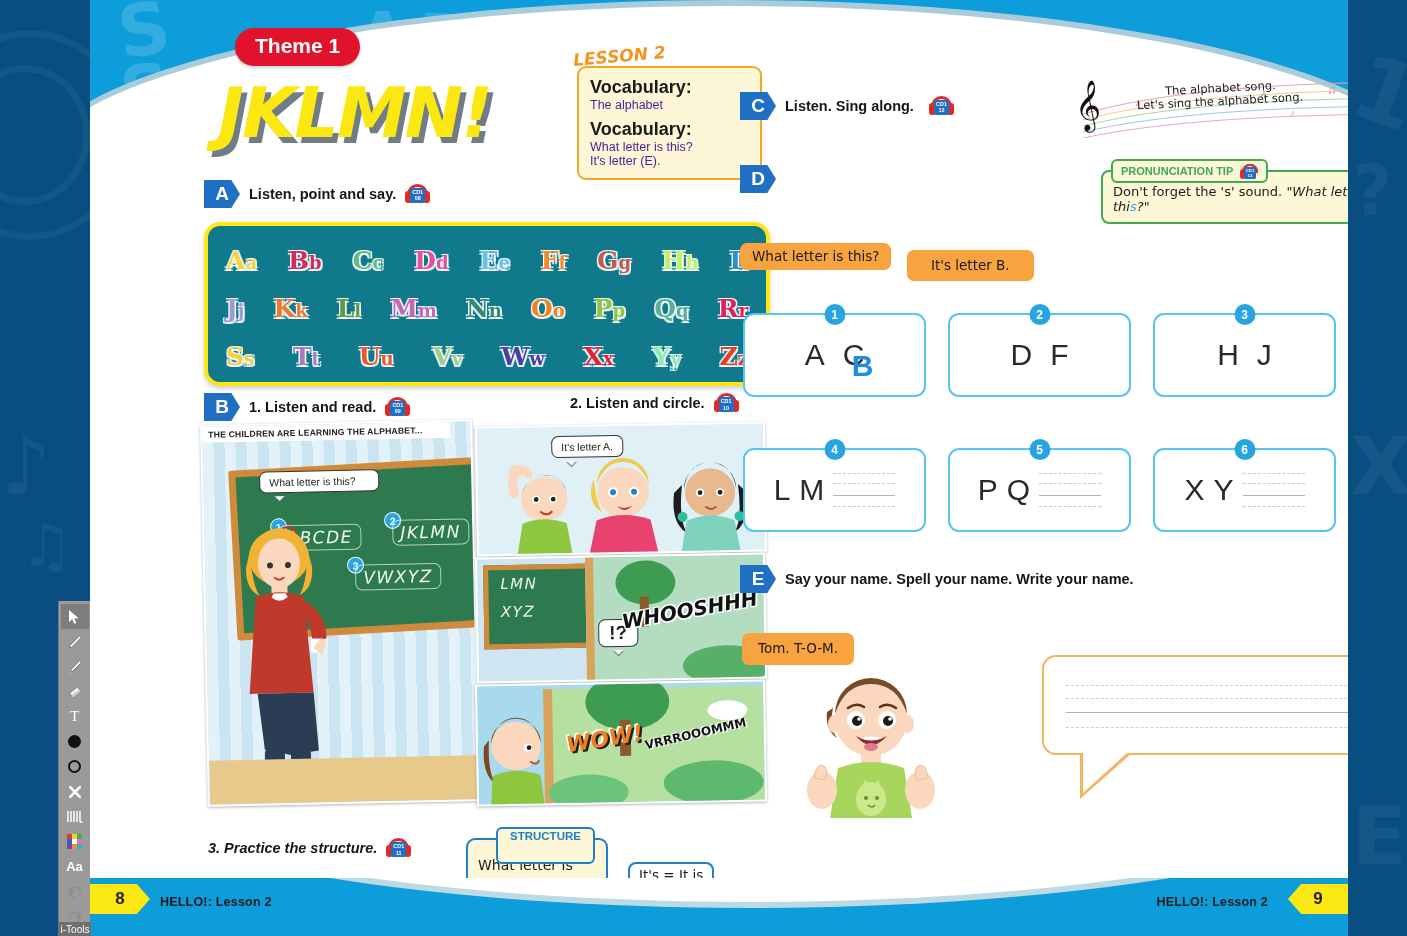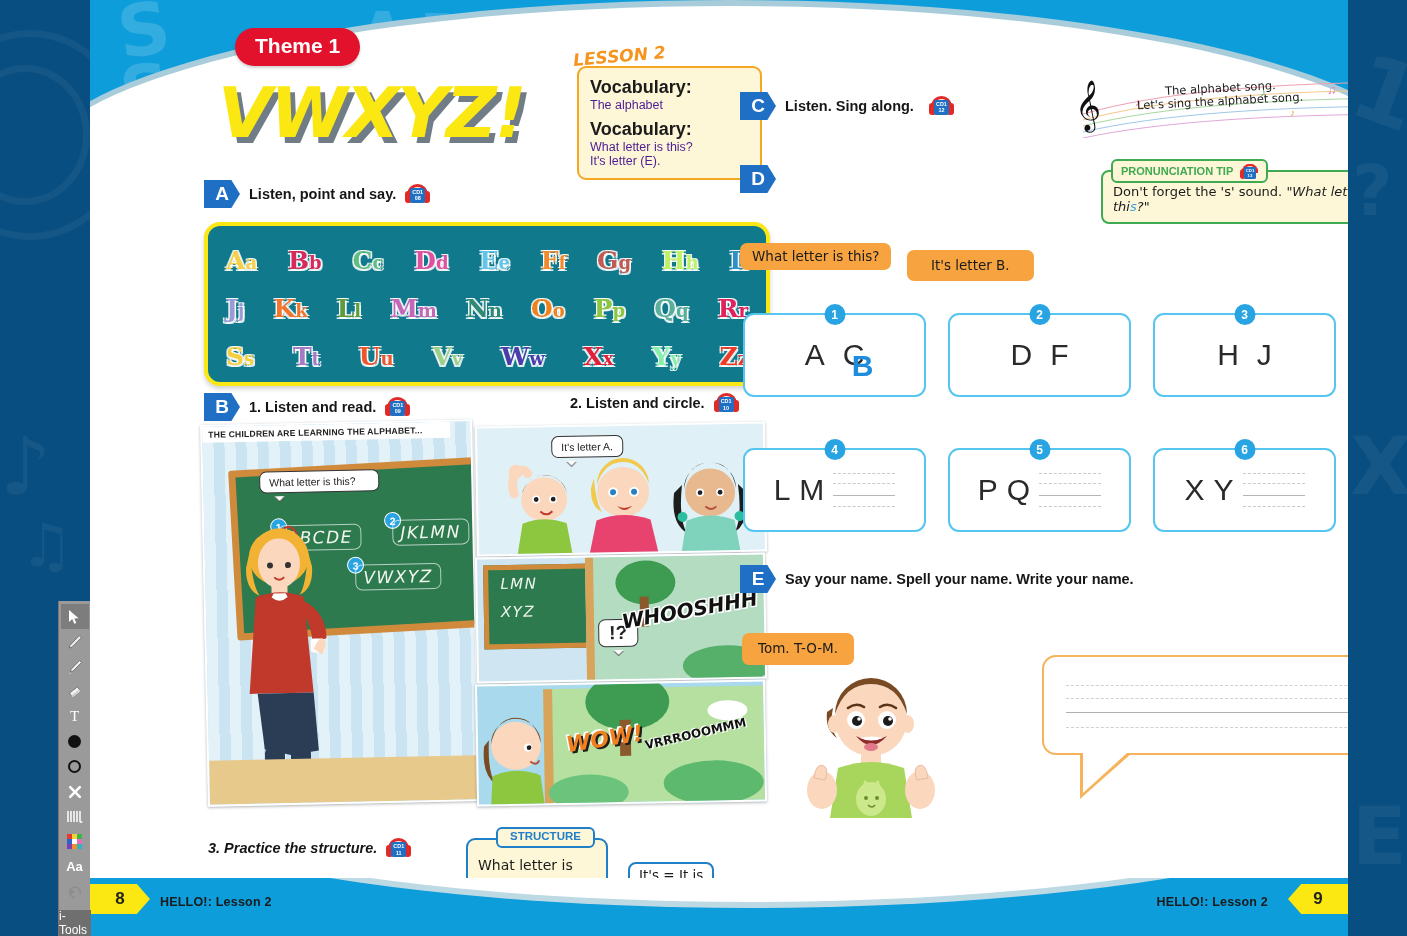--- a/index.html
+++ b/index.html
@@ -20,22 +20,22 @@
   #toolbar {
     position: absolute; left: 58px; top: 601px; width: 32px; height: 335px;
     background: #9a9a9a; display: flex; flex-direction: column; align-items: center;
     padding-top: 3px; z-index: 40;
     border-left: 1px solid #777;
   }
   .tool { width: 28px; height: 25px; display:flex; align-items:center; justify-content:center;
           color:#fff; font-size: 14px; position: relative; cursor: pointer; }
   .tool.active { background: #7d7d7d; }
   .tool svg { display: block; }
-  .tool-label { position:absolute; bottom:0; left:0; width:32px; height:26px; background:#6f6f6f;
-                color:#fff; font-size:12px; display:flex; align-items:center; justify-content:center;
+  .tool-label { position:absolute; bottom:0; left:0; width:32px; height:14px; background:#6f6f6f;
+                color:#fff; font-size:10px; display:flex; align-items:center; justify-content:center;
                 font-family:"Liberation Sans", sans-serif; }
 
   
   #spread { position: absolute; left: 90px; top: 0; width: 1258px; height: 936px;
             background: #ffffff; overflow: hidden; }
 
   
   .top-band { position:absolute; left:0; top:0; width:1258px; height:150px; background:#0d9ddb; overflow:hidden; }
   .top-curve { position:absolute; left:-60px; top:6px; width:1400px; height:340px;
                border-radius: 50%; background:#ffffff; box-shadow: 0 -6px 0 0 #a8ccd9; }
@@ -114,21 +114,21 @@
                 font-size:17px; letter-spacing:1.5px; border:1.5px solid rgba(255,255,255,.65);
                 border-radius:7px; padding:2px 7px; }
   .num-chip { position:absolute; width:17px; height:17px; border-radius:50%; background:#29a4e2; color:#fff;
               font-size:10.5px; font-weight:700; display:flex; align-items:center; justify-content:center;
               border:1.5px solid #fff; font-family:"Liberation Sans", sans-serif; }
 
   
   .struct-box { position:absolute; left:376px; top:838px; width:142px; background:#fdf6d7;
                 border:2.5px solid #1f7fc7; border-radius:9px; padding:16px 10px 6px; }
   .struct-tab { position:absolute; left:28px; top:-13px; background:#fdf6d7; border:2.5px solid #1f7fc7;
-                border-radius:6px; padding:1px 12px 4px; color:#1f7fc7; font-weight:700; font-size:11.5px;
+                border-radius:6px; padding:1px 12px 20px; color:#1f7fc7; font-weight:700; font-size:11.5px;
                 font-family:"Liberation Sans", sans-serif; }
   .struct-line { font-size:14px; color:#1b1b1b; font-family:"DejaVu Sans", sans-serif; line-height:1.35; }
   .itis-box { position:absolute; left:538px; top:862px; background:#fff; border:2px solid #1f7fc7;
               border-radius:8px; padding:3px 9px; font-size:13.5px; color:#1b1b1b;
               font-family:"DejaVu Sans", sans-serif; }
 
   
   .music-staff { position:absolute; left:985px; top:80px; width:350px; height:52px; }
 
   .pron-box { position:absolute; left:1011px; top:170px; width:325px; background:#fdf6d7;
@@ -265,21 +265,21 @@
         <span style="left:270px; top:0px; font-size:58px;">A</span>
         <span style="left:330px; top:2px; font-size:58px;">B</span>
         <span style="left:392px; top:4px; font-size:58px;">C</span>
         <span style="left:452px; top:8px; font-size:58px;">D</span>
         <span style="left:512px; top:12px; font-size:58px;">E</span>
       </div>
       <div class="top-curve"></div>
     </div>
 
     <div class="theme-badge">Theme 1</div>
-    <div class="hello-title">VWXYZ!</div>
+    <div class="hello-title">JKLMN!</div>
 
     <div class="lesson-tag">LESSON 2</div>
     <div class="lesson-card">
       <div class="lbl">Vocabulary:</div>
       <div class="val">The alphabet</div>
       <div class="lbl">Vocabulary:</div>
       <div class="val" style="margin-bottom:0">What letter is this?</div>
       <div class="val" style="margin-bottom:0">It's letter (E).</div>
     </div>
 

